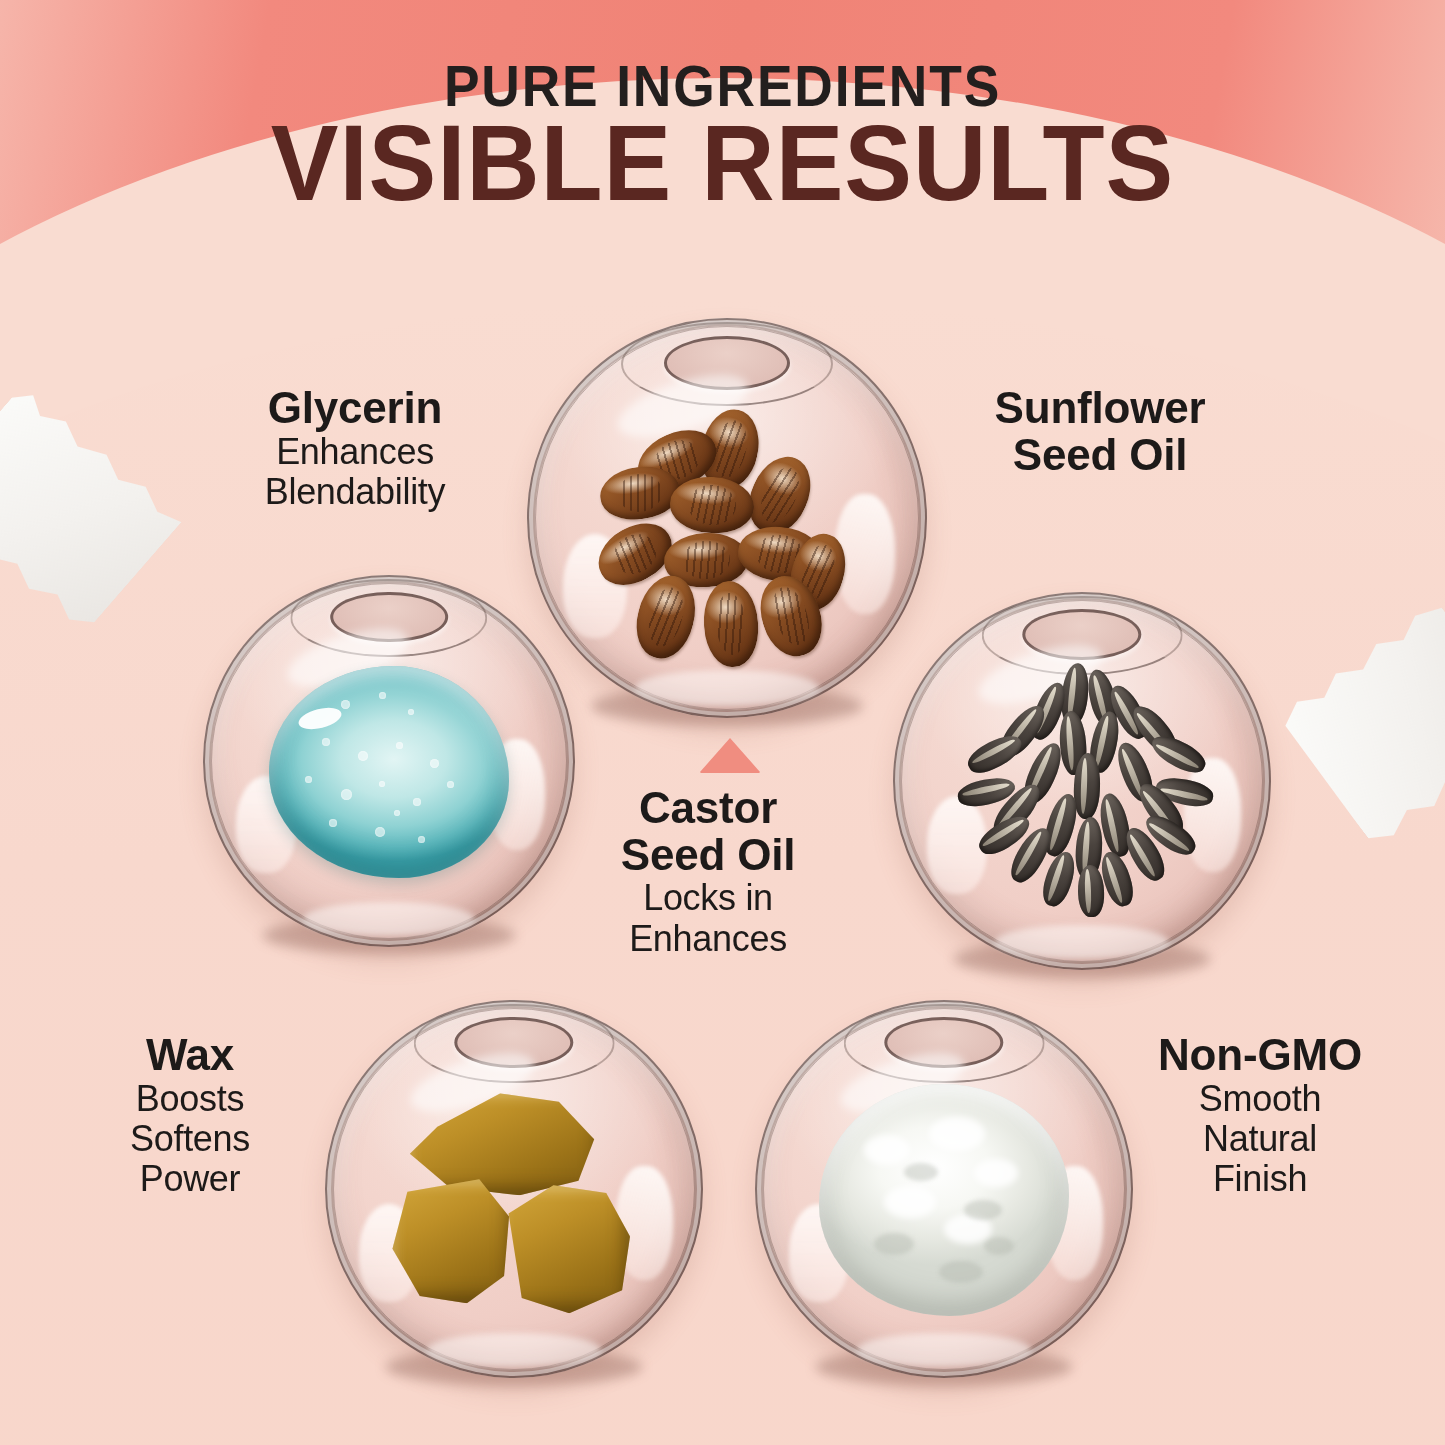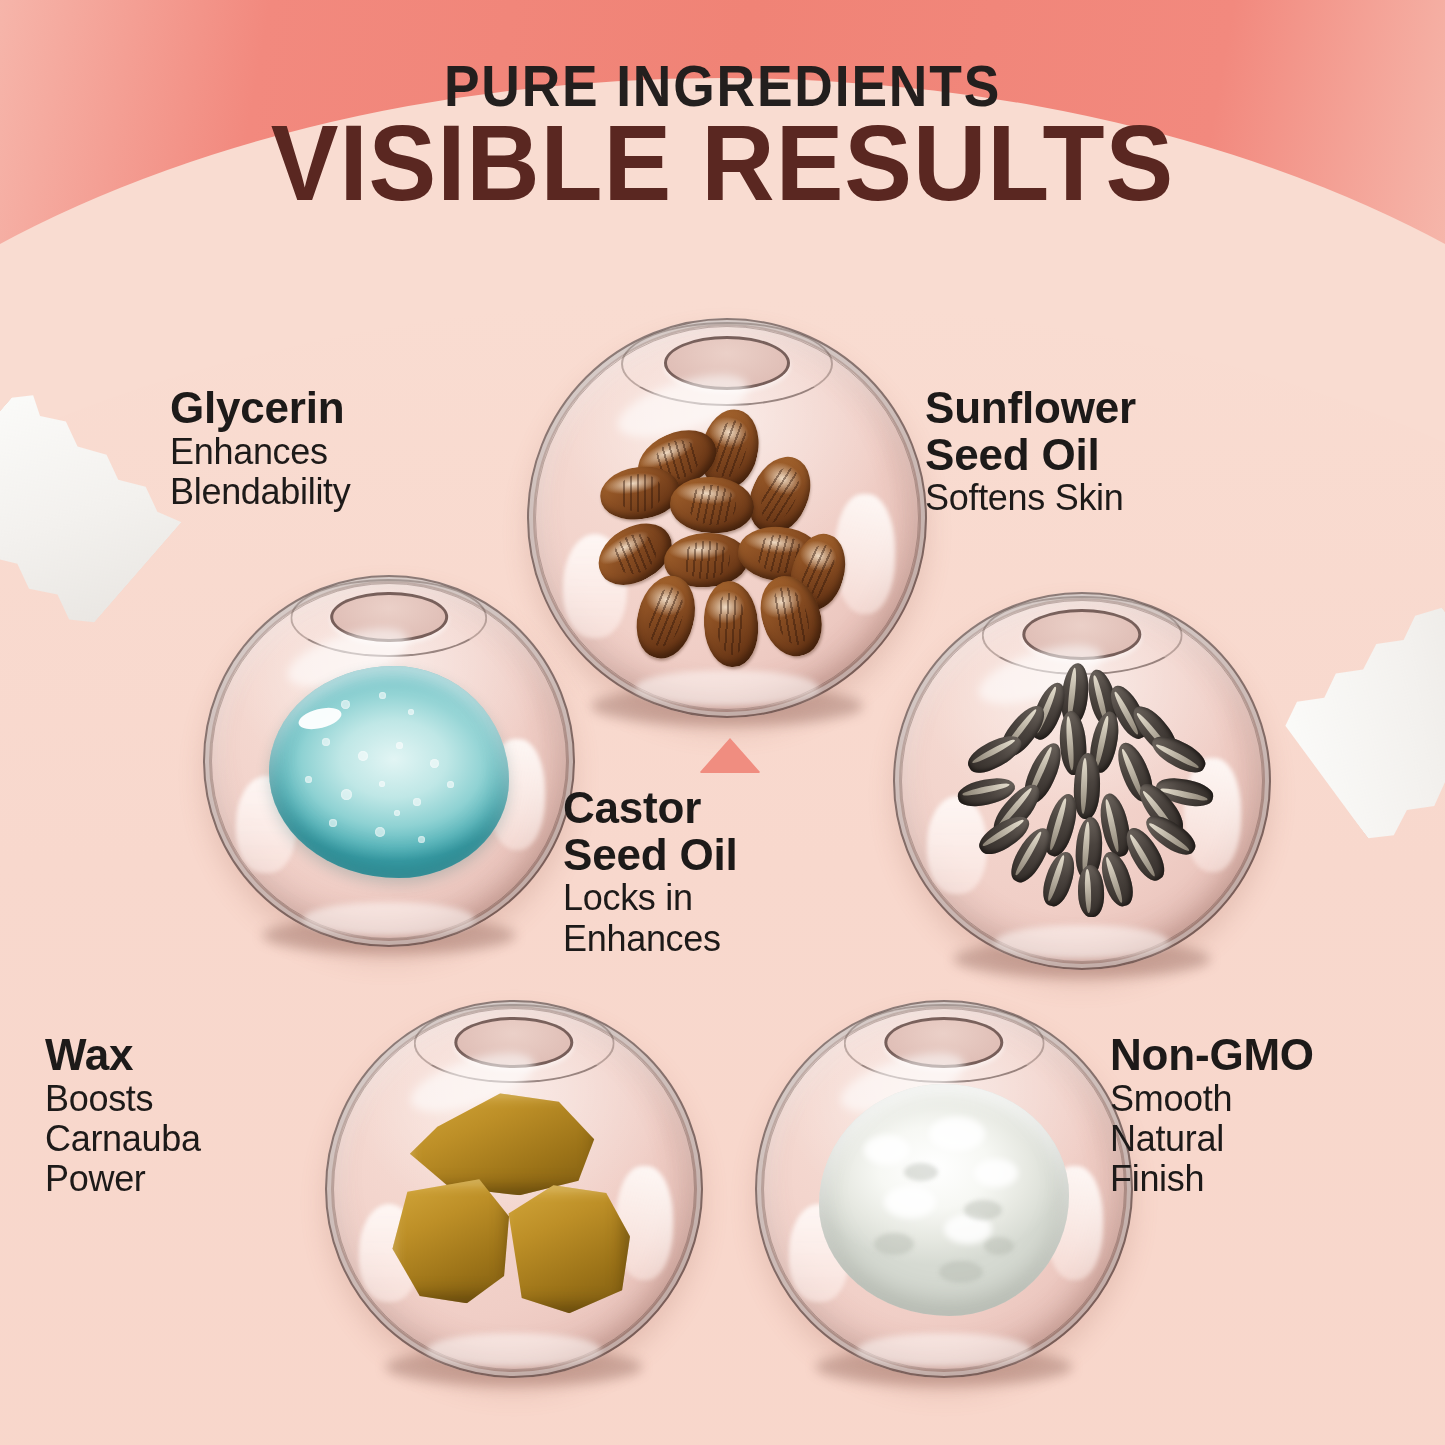--- a/index.html
+++ b/index.html
@@ -193,21 +193,21 @@
     transform:scaleX(.92);transform-origin:50% 50%;
     letter-spacing:2px;
   }
   #title-main{
     top:106px;font-size:108px;color:#5A2721;
     transform:scaleX(.94);transform-origin:50% 50%;
     letter-spacing:1px;line-height:1.05;
   }
 
   
-  .label{position:absolute;color:#1D1A19;}
+  .label{position:absolute;text-align:center;color:#1D1A19;}
   .label .nm{font-weight:700;font-size:44px;line-height:1.06;letter-spacing:-.2px;}
   .label .ds{font-weight:400;font-size:36px;line-height:1.12;letter-spacing:-.3px;}
 
   
   .tri{
     position:absolute;width:0;height:0;
     border-left:30px solid transparent;border-right:30px solid transparent;
     border-bottom:34px solid #F08D80;
     filter:drop-shadow(0 1px 0 #F08D80);
   }
@@ -380,36 +380,35 @@
 
   <div class="label" id="label-glycerin" style="left:170px;top:385px;width:370px;">
     <div class="nm">Glycerin</div>
     <div class="ds">Enhances</div>
     <div class="ds">Blendability</div>
   </div>
 
   <div class="label" id="label-sunflower" style="left:925px;top:385px;width:350px;">
     <div class="nm">Sunflower</div>
     <div class="nm">Seed Oil</div>
-    <div class="ds">Softens Skin</div>
   </div>
 
   <div class="tri" id="pointer-castor" style="left:700px;top:738px;"></div>
 
   <div class="label" id="label-castor" style="left:563px;top:785px;width:290px;">
     <div class="nm">Castor</div>
     <div class="nm">Seed Oil</div>
     <div class="ds">Locks in</div>
     <div class="ds">Enhances</div>
   </div>
 
   <div class="label" id="label-wax" style="left:45px;top:1032px;width:290px;">
     <div class="nm">Wax</div>
     <div class="ds">Boosts</div>
-    <div class="ds">Carnauba</div>
+    <div class="ds">Softens</div>
     <div class="ds">Power</div>
   </div>
 
   <div class="label" id="label-nongmo" style="left:1110px;top:1032px;width:300px;">
     <div class="nm">Non-GMO</div>
     <div class="ds">Smooth</div>
     <div class="ds">Natural</div>
     <div class="ds">Finish</div>
   </div>
 

